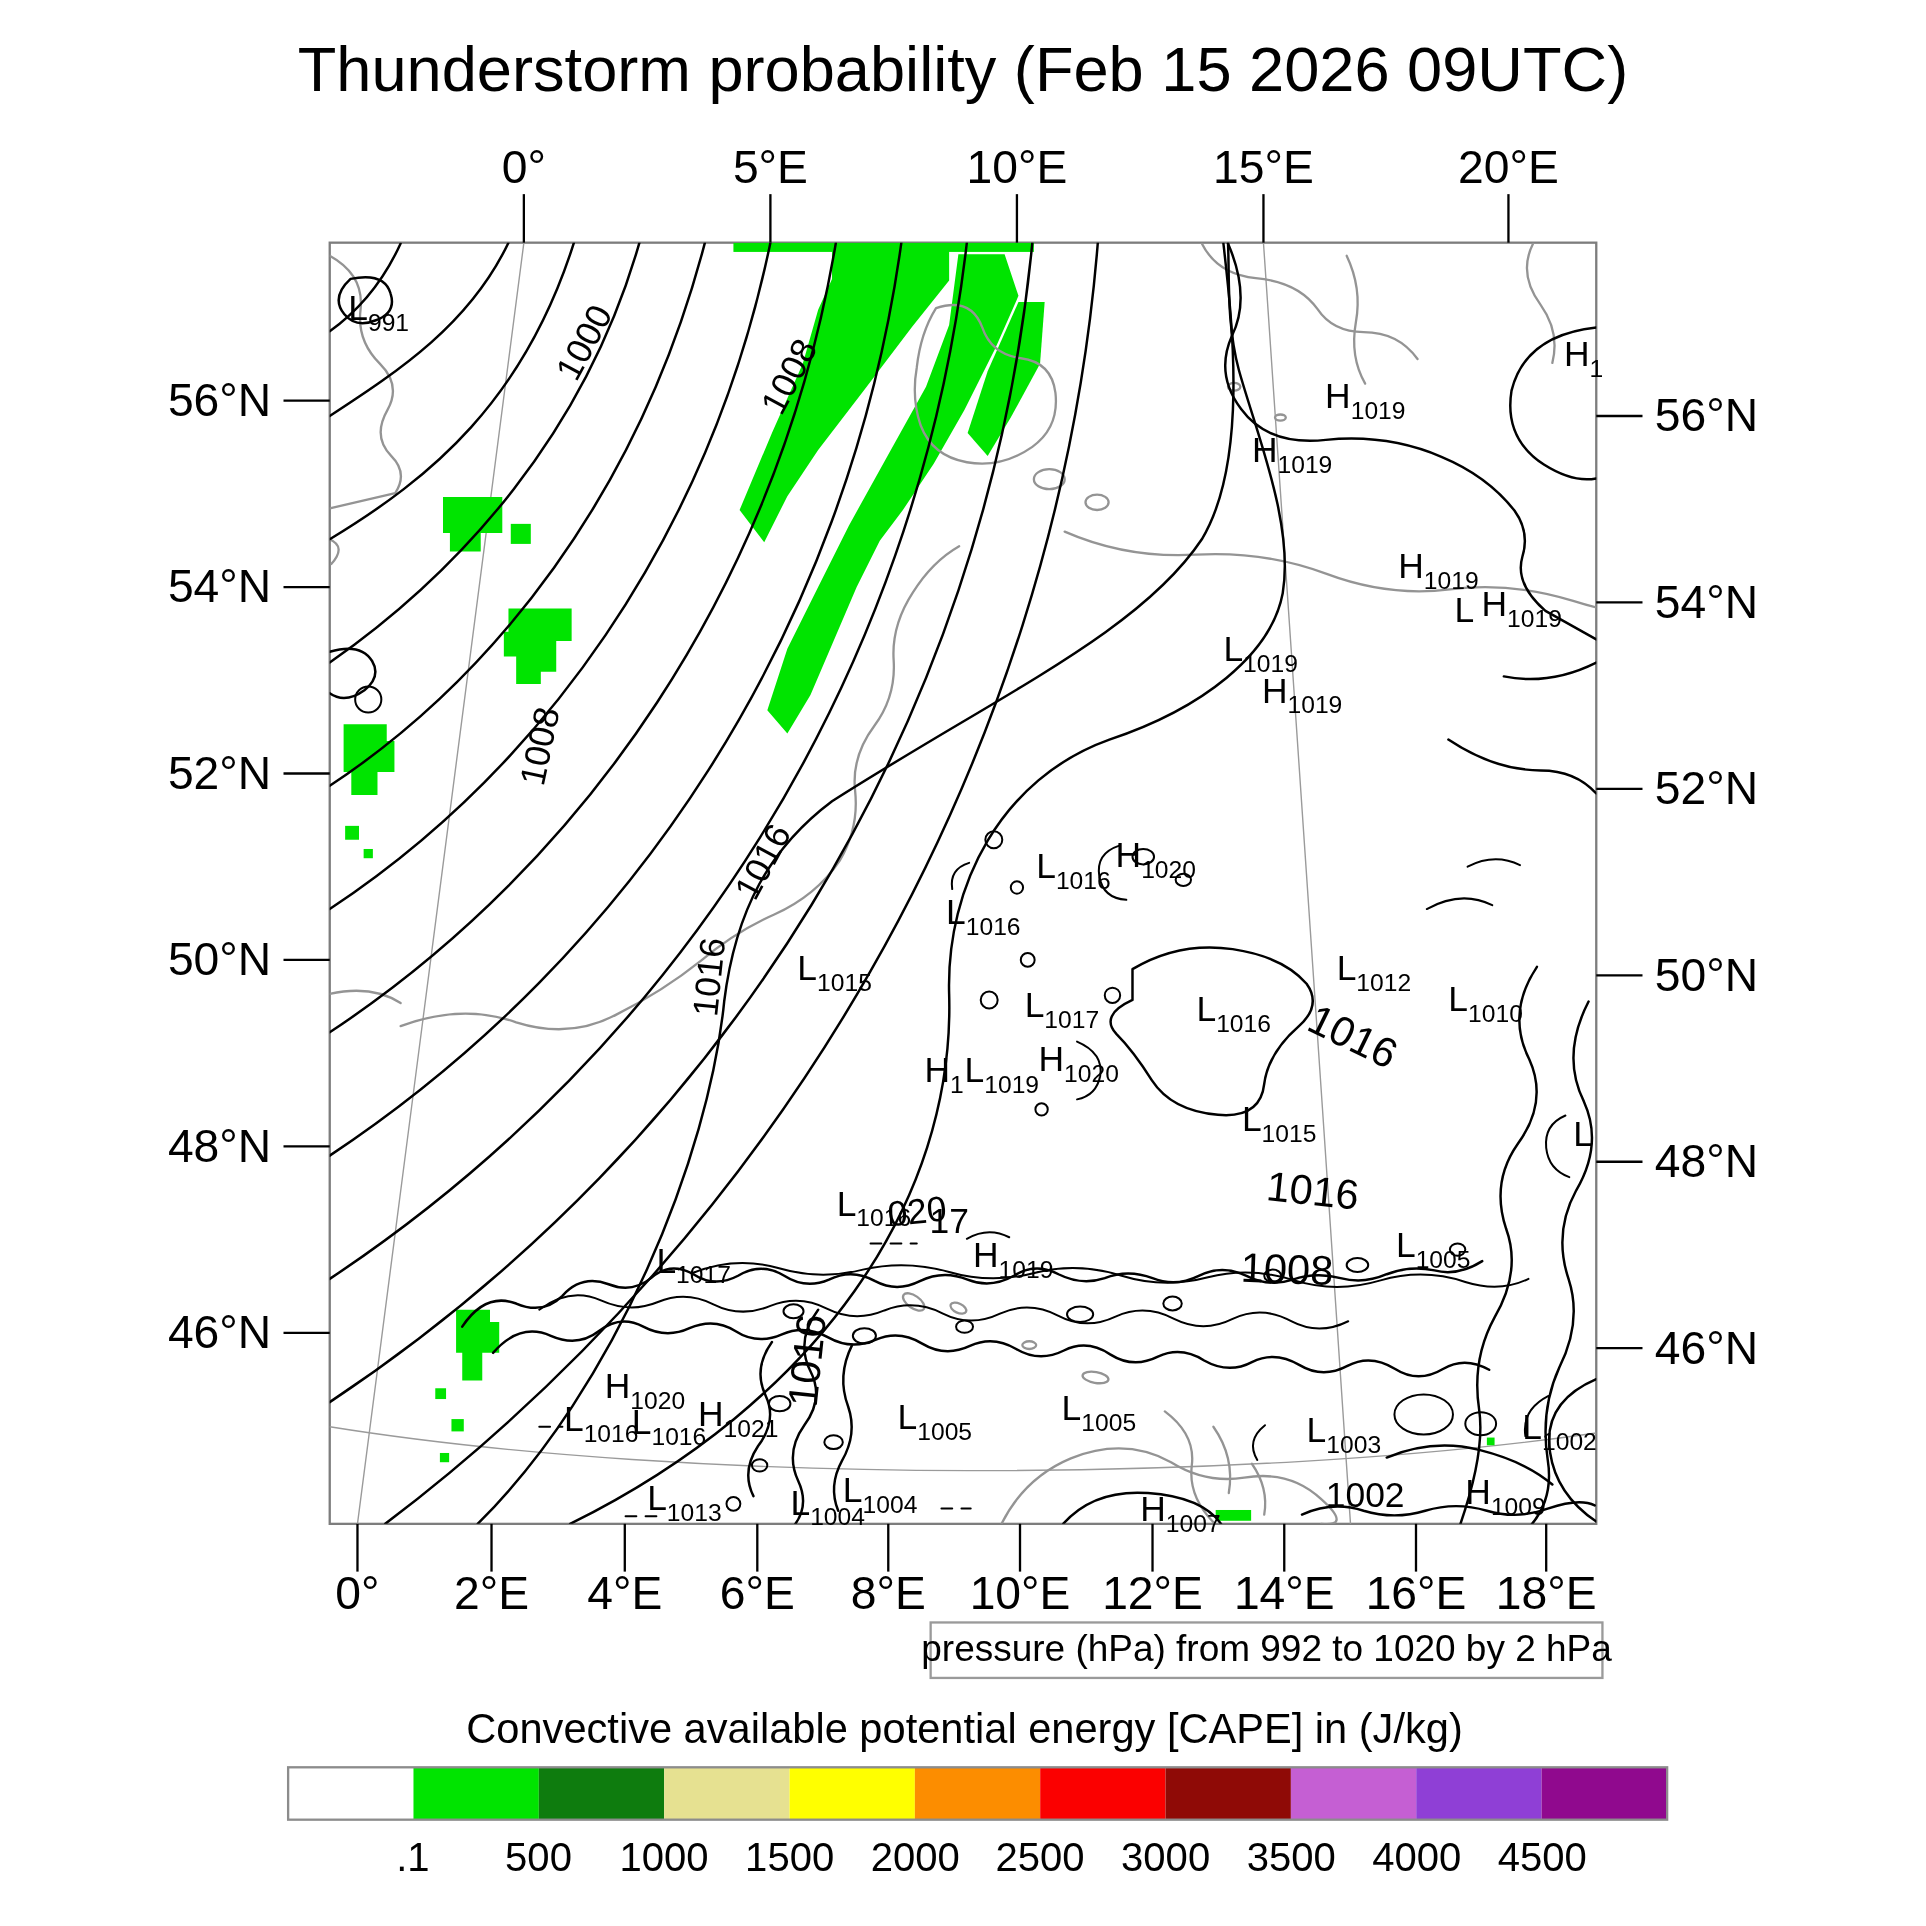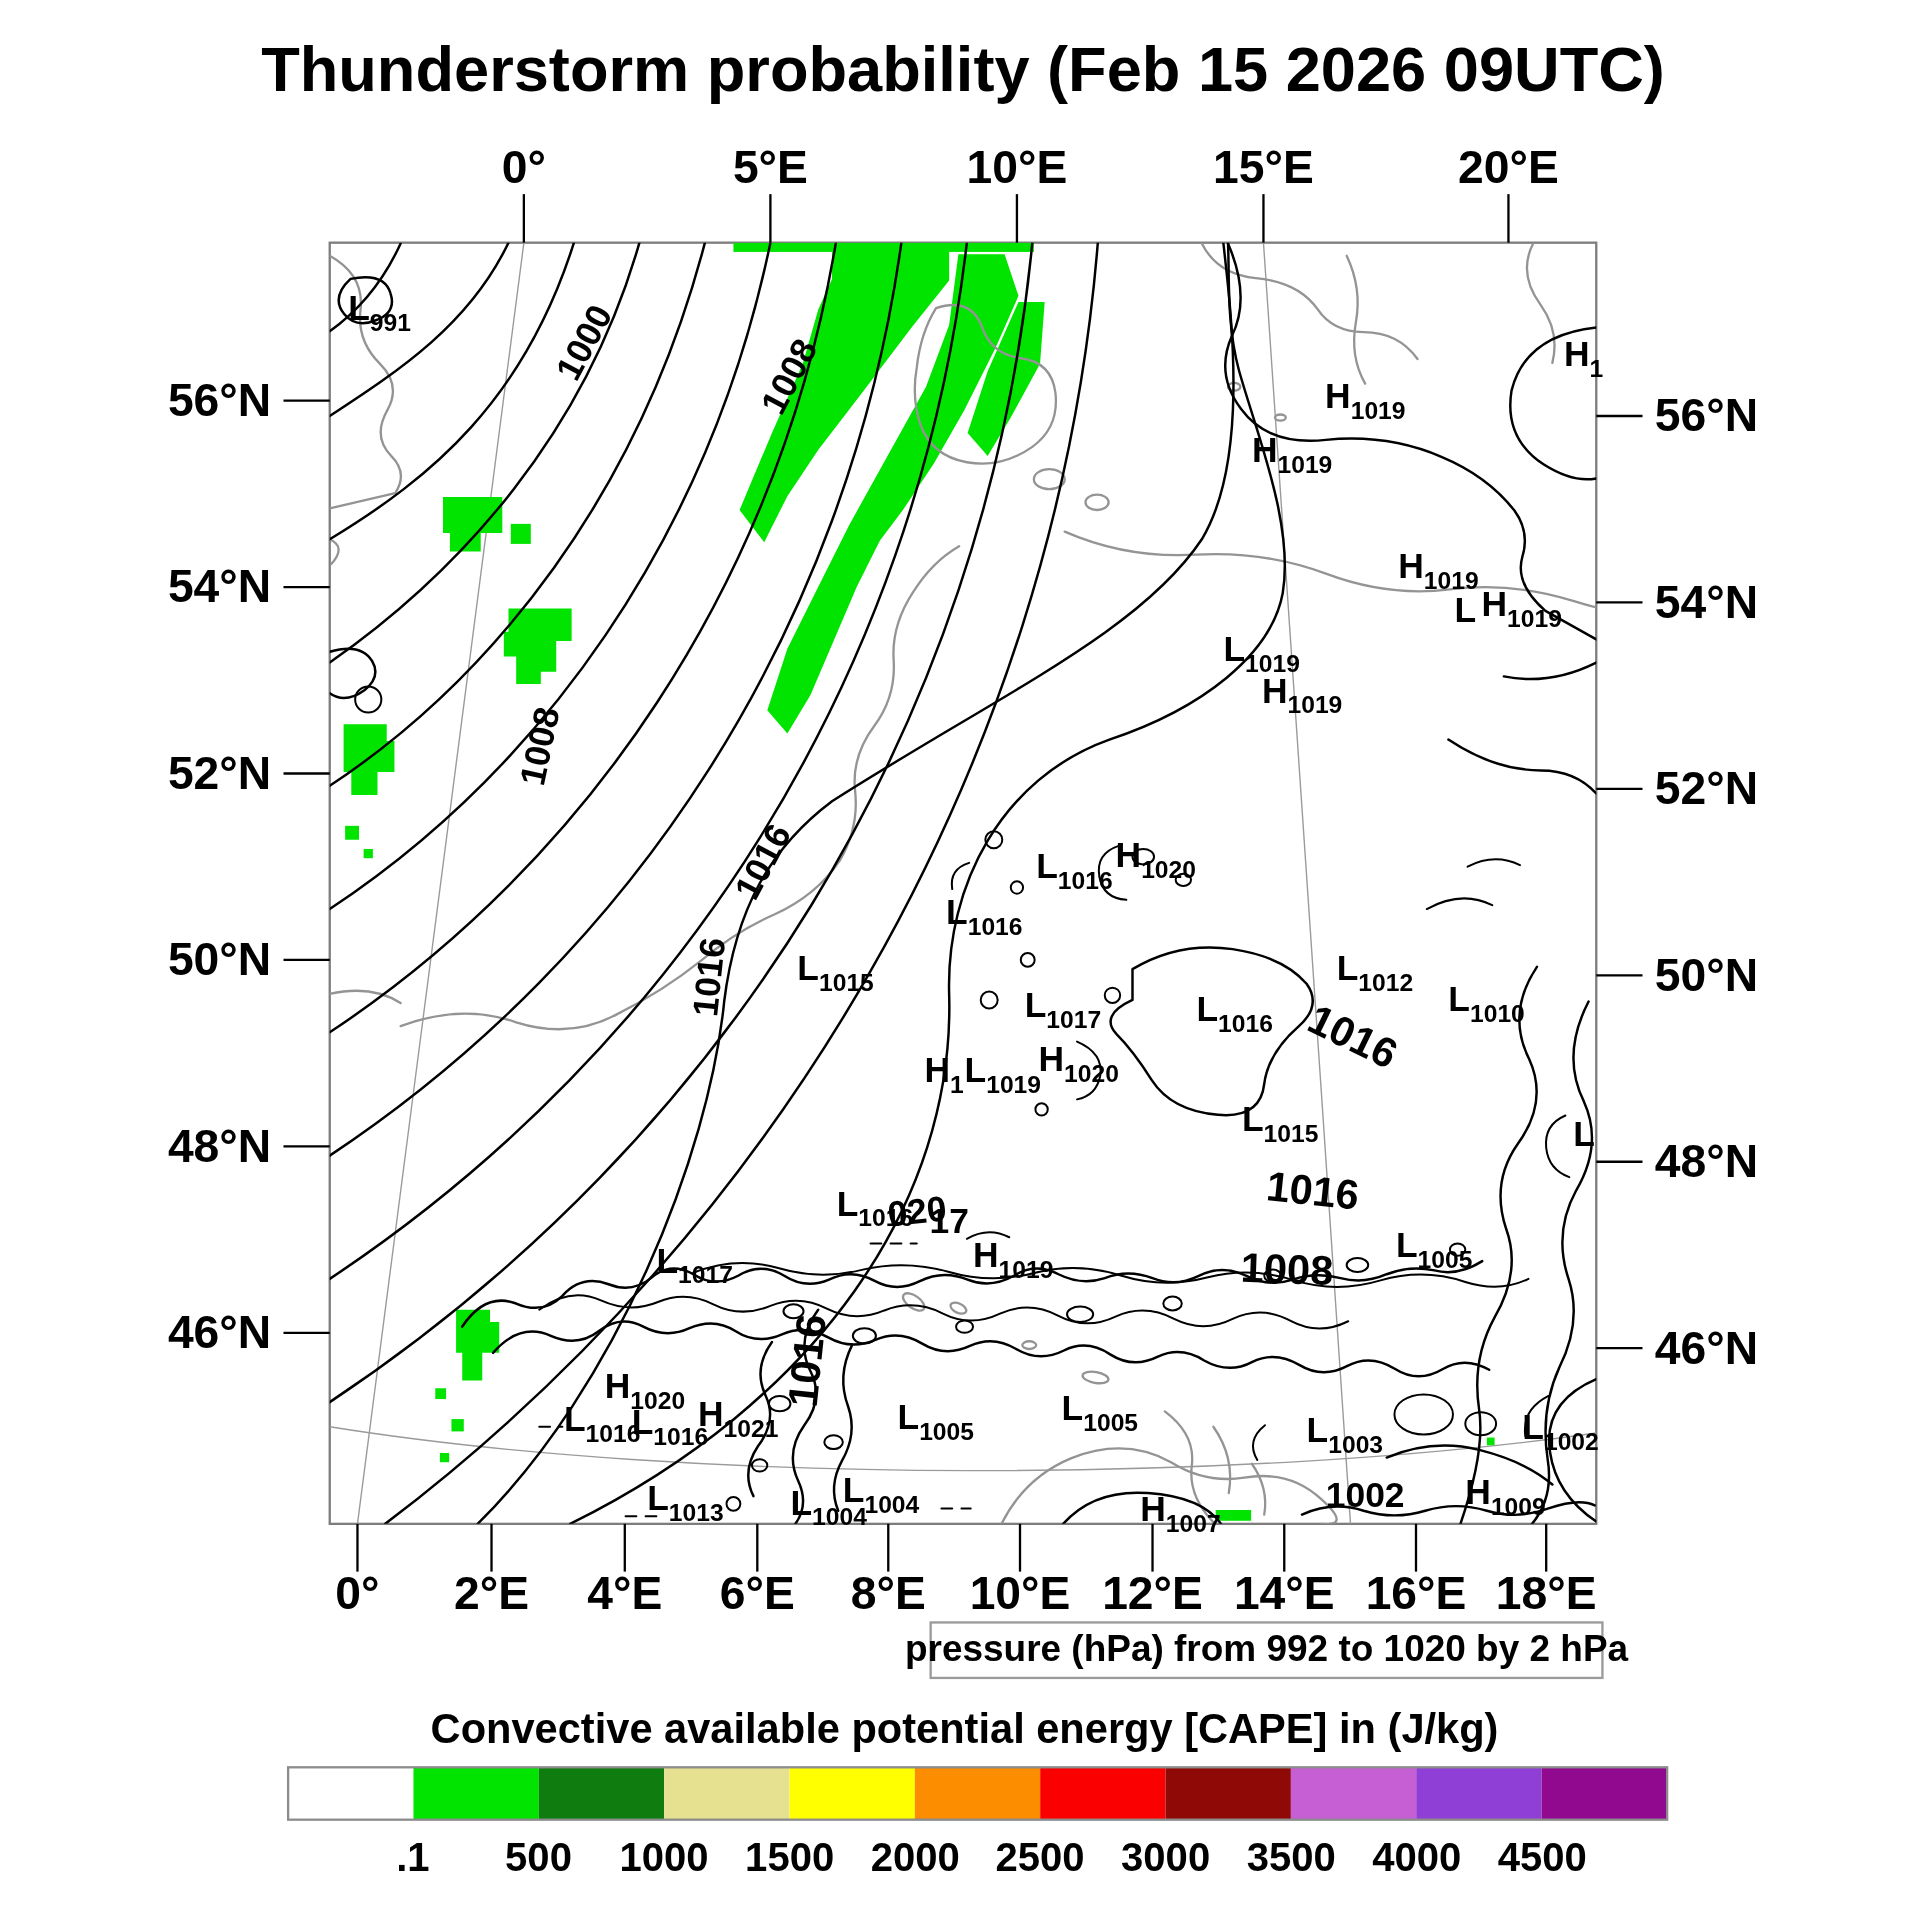--- a/index.html
+++ b/index.html
@@ -1,17 +1,17 @@
 <!DOCTYPE html>
 <html style="font-size:12.3px"><head>
 <meta charset="utf-8">
 <style>
   html,body{margin:0;padding:0;background:#ffffff;}
   #canvas{position:relative;width:1926px;height:1926px;background:#fff;
-          font-family:"Liberation Sans", sans-serif;font-weight:bold;}
+          font-family:"Liberation Sans", sans-serif;}
   svg{position:absolute;left:0;top:0;}
   text{fill:#000;}
   .title{font-size:82px;}
   .axis{font-size:60px;}
   .pl-main{font-size:46px;}
   .pl-sub{font-size:32px;}
   .cl{font-size:46px;}
   .cl-lg{font-size:54px;}
   .legendtxt{font-size:48px;}
   .capetitle{font-size:54px;}

